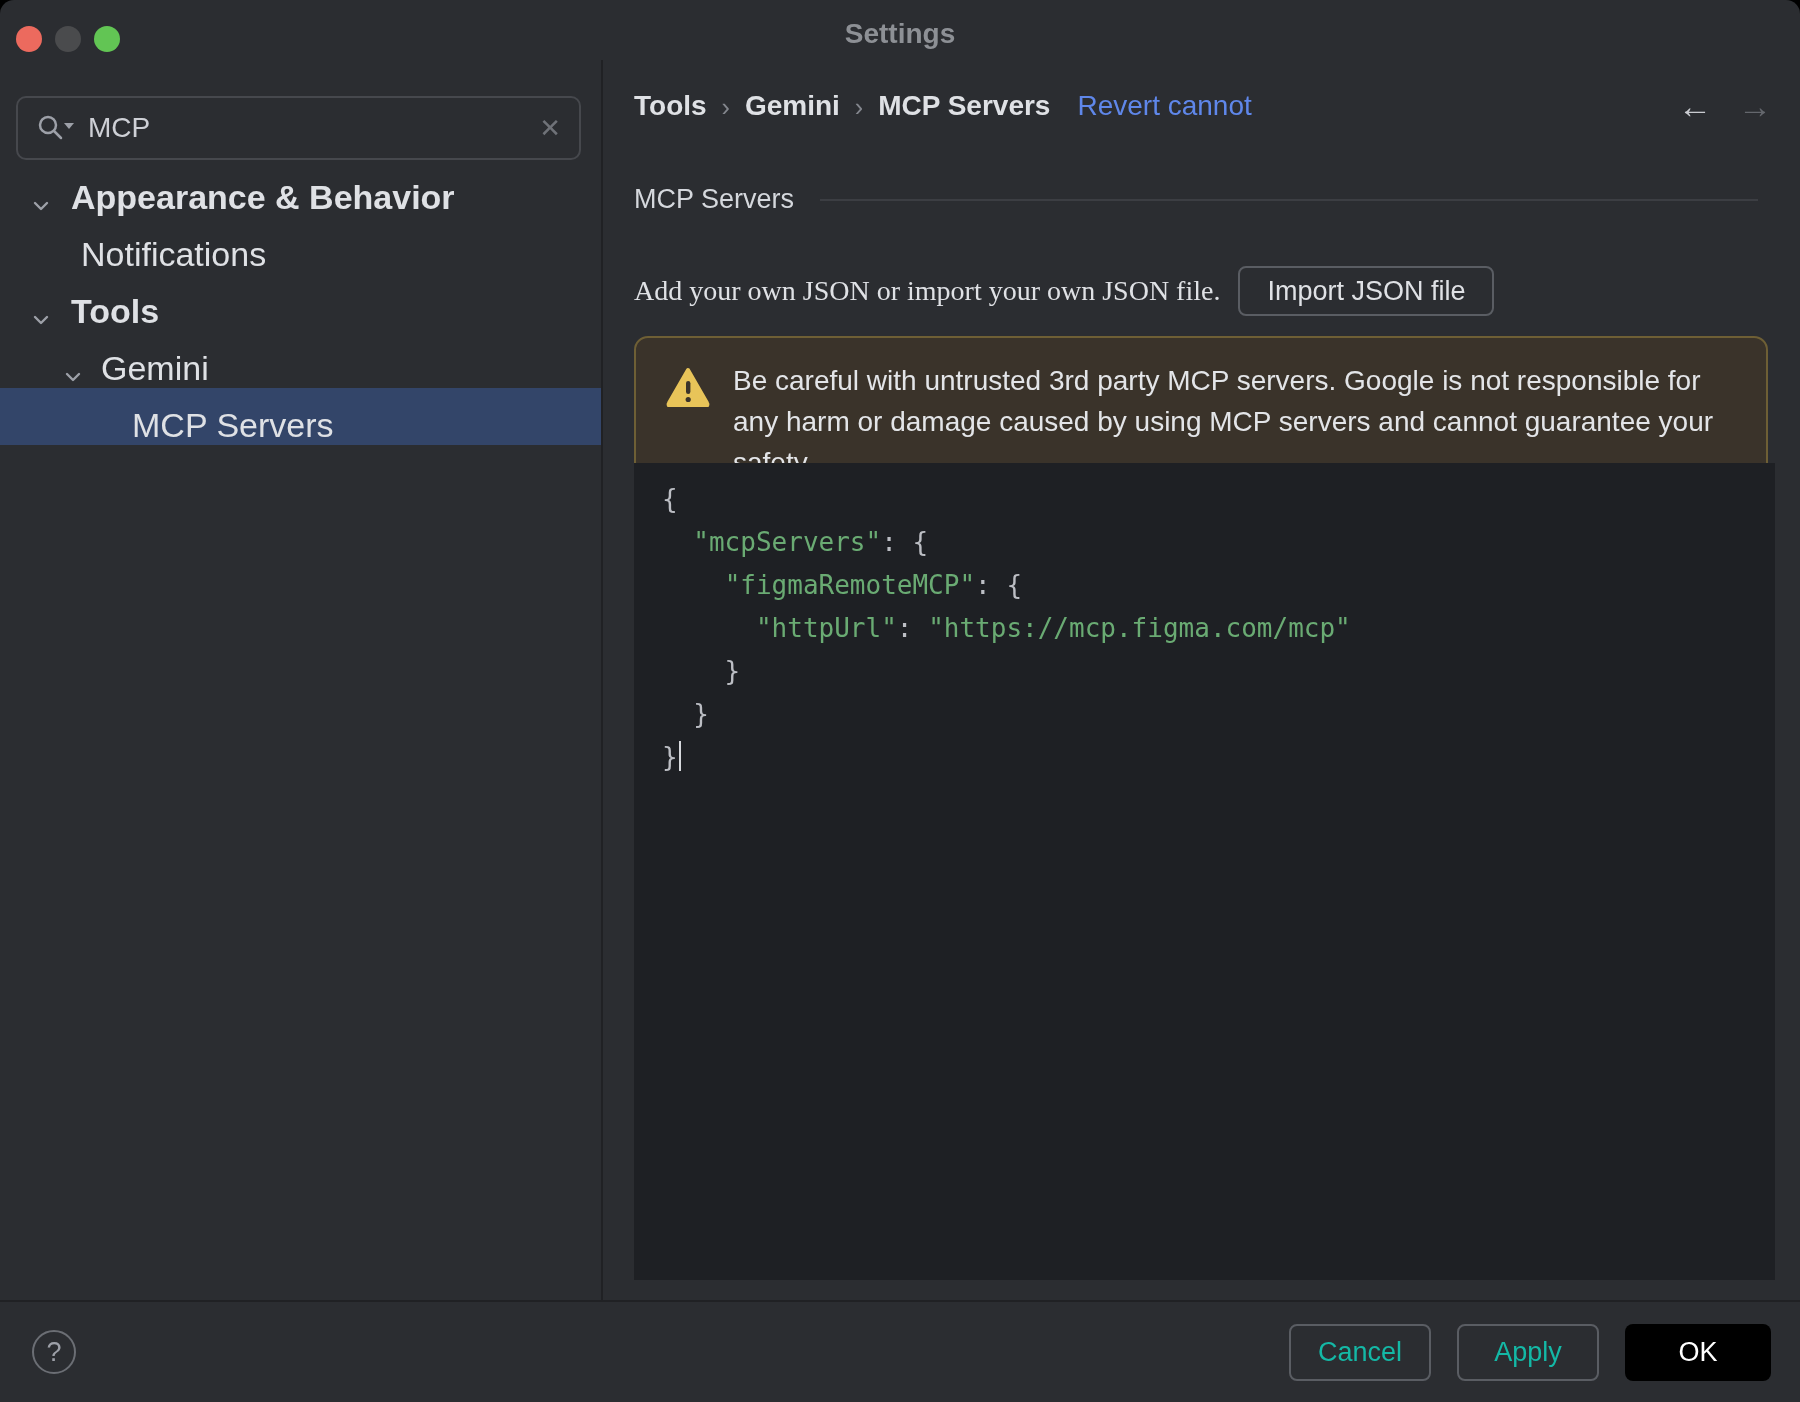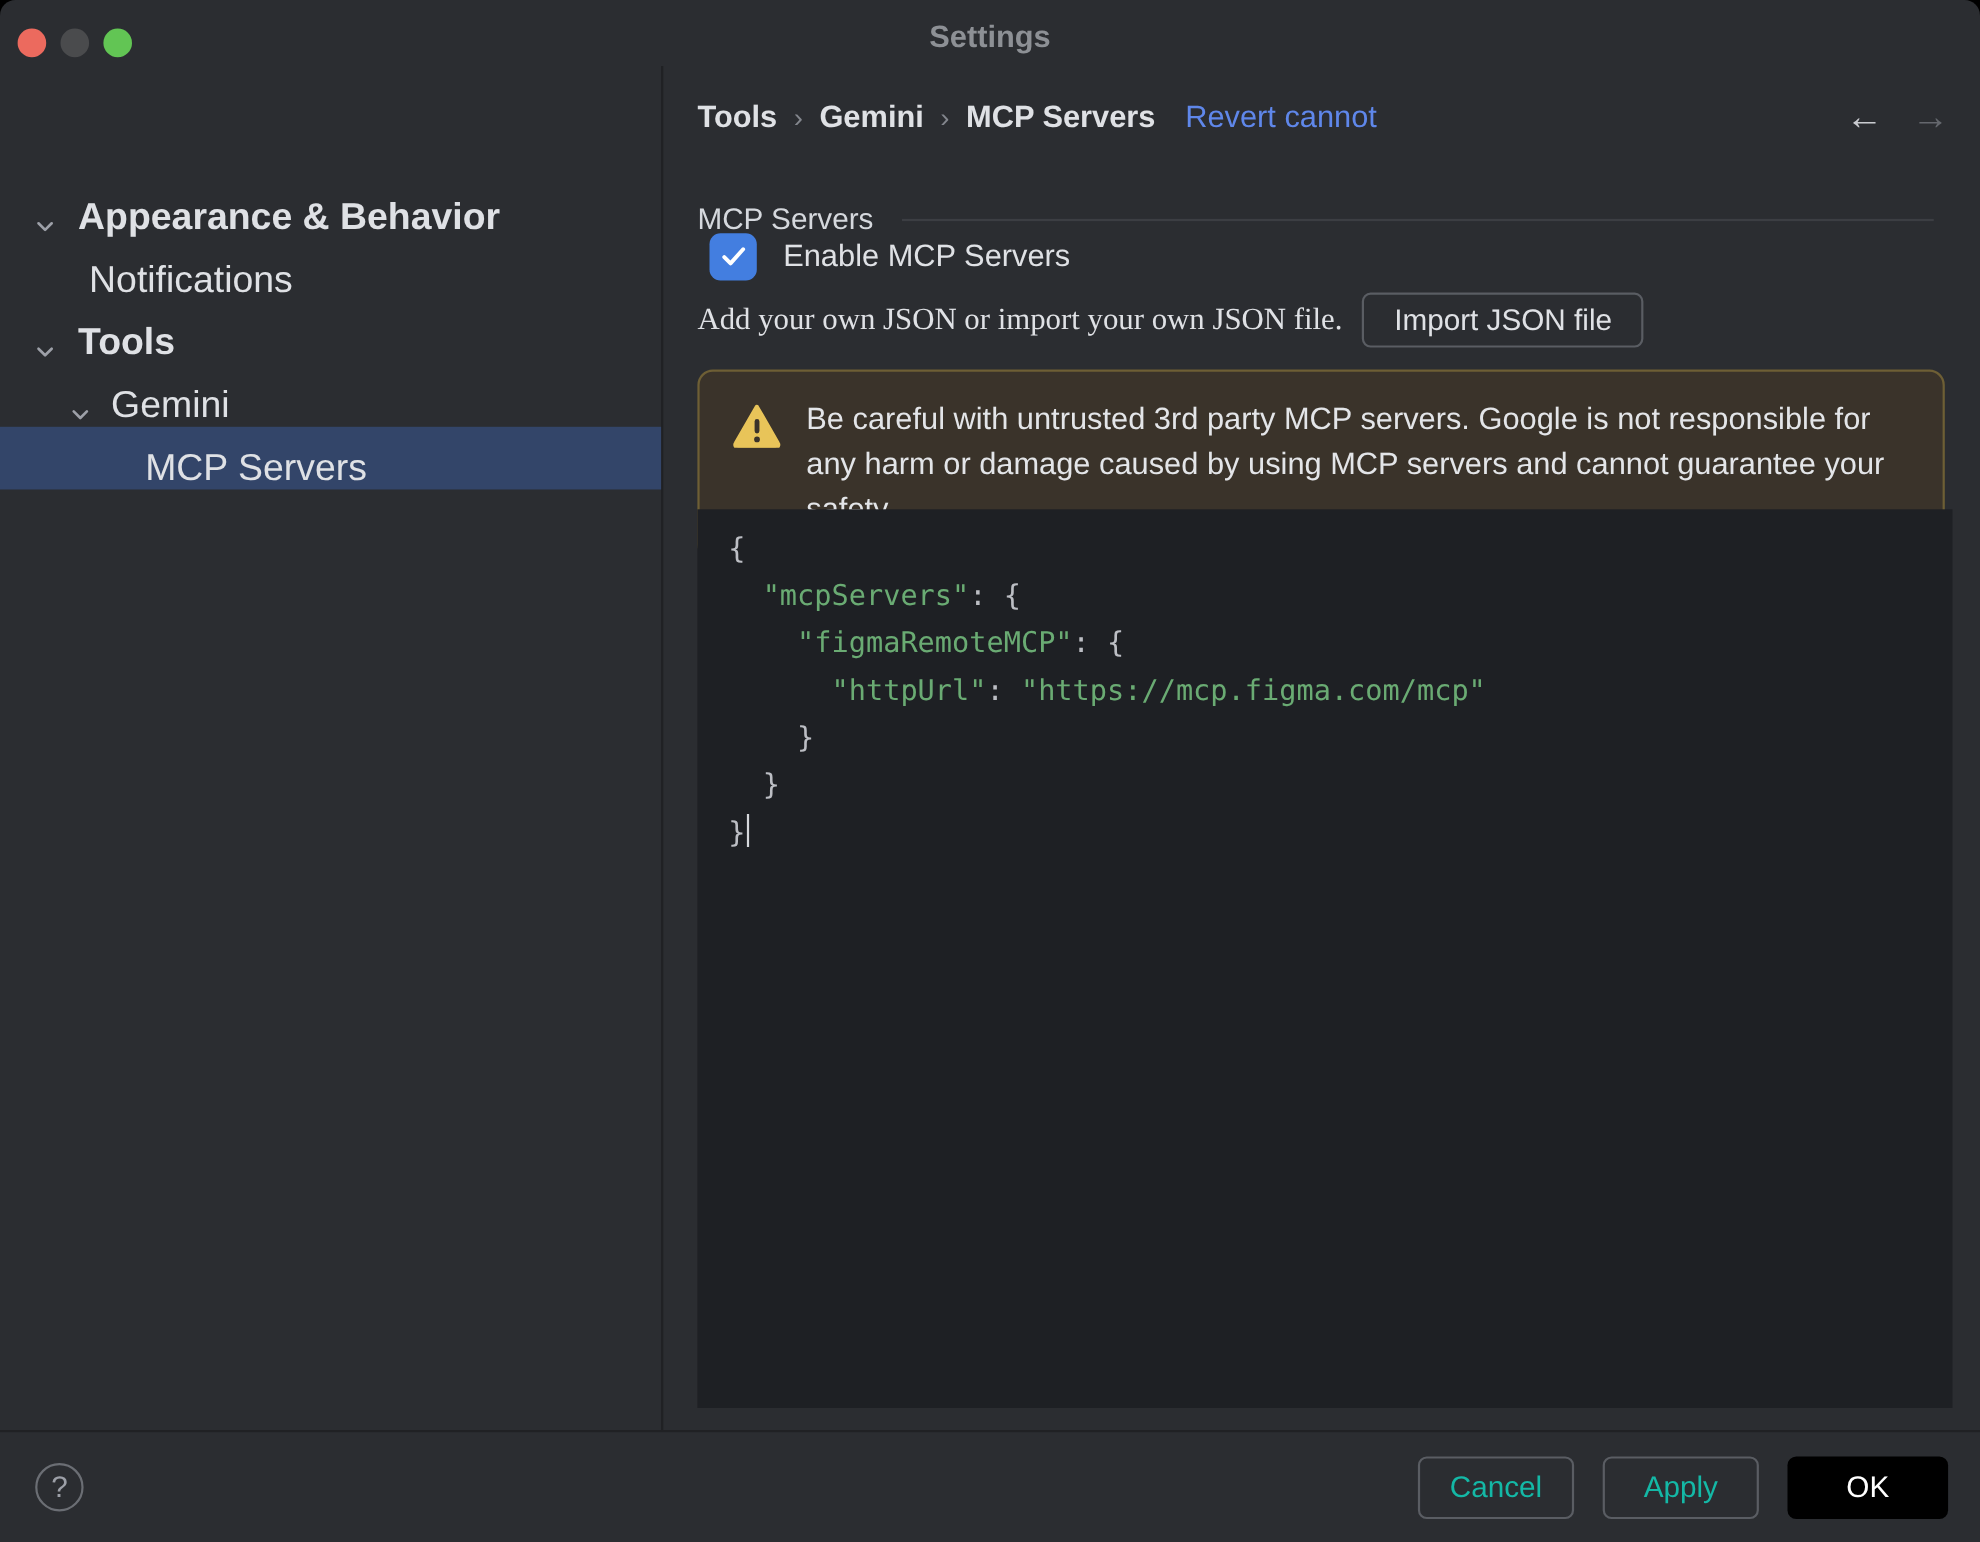--- a/index.html
+++ b/index.html
@@ -149,20 +149,31 @@
   <div class="titlebar">
     <div class="traffic">
       <div class="light red"></div>
       <div class="light gray"></div>
       <div class="light green"></div>
     </div>
     <div class="win-title">Settings</div>
   </div>
 
   <div class="sidebar">
+    <div class="search-box">
+      <span class="search-icon">
+        <svg width="42" height="34" viewBox="0 0 42 34">
+          <circle cx="14" cy="14" r="8" fill="none" stroke="#9da0a8" stroke-width="2.5"></circle>
+          <line x1="20" y1="20" x2="27" y2="27" stroke="#9da0a8" stroke-width="2.5" stroke-linecap="round"></line>
+          <polygon points="30,12 40,12 35,18" fill="#9da0a8"></polygon>
+        </svg>
+      </span>
+      <span class="search-text">MCP</span>
+      <span class="search-clear">✕</span>
+    </div>
 
     <div class="tree">
       <div class="tree-row row-appearance">
         <span class="chev">
           <svg width="22" height="22" viewBox="0 0 22 22">
               <polyline points="5,8 11,14 17,8" fill="none" stroke="#9da0a8" stroke-width="2.4" stroke-linecap="round" stroke-linejoin="round"></polyline>
             </svg>
         </span>
         <span class="lbl">Appearance &amp; Behavior</span>
       </div>
@@ -205,28 +216,20 @@
     <div class="nav-arrows">
       <span class="nav-arrow back">←</span>
       <span class="nav-arrow fwd">→</span>
     </div>
 
     <div class="section-row">
       <span class="section-title">MCP Servers</span>
       <span class="section-line"></span>
     </div>
 
-    <div class="checkbox-row">
-      <span class="checkbox">
-        <svg width="30" height="30" viewBox="0 0 42 42">
-          <polyline points="9,22 17,30 33,12" fill="none" stroke="#ffffff" stroke-width="5" stroke-linecap="round" stroke-linejoin="round"></polyline>
-        </svg>
-      </span>
-      <span class="checkbox-label">Enable MCP Servers</span>
-    </div>
 
     <div class="hint-row">
       <span class="hint-text">Add your own JSON or import your own JSON file.</span>
       <button class="btn-secondary">Import JSON file</button>
     </div>
 
     <div class="warning-box">
       <span class="warning-icon">
         <svg width="44" height="40" viewBox="0 0 44 40">
           <path d="M22 3 L41 36 a2.5 2.5 0 0 1 -2.2 3.8 H5.2 A2.5 2.5 0 0 1 3 36 Z" fill="#e8c459" stroke="#e8c459" stroke-width="4" stroke-linejoin="round"></path>

